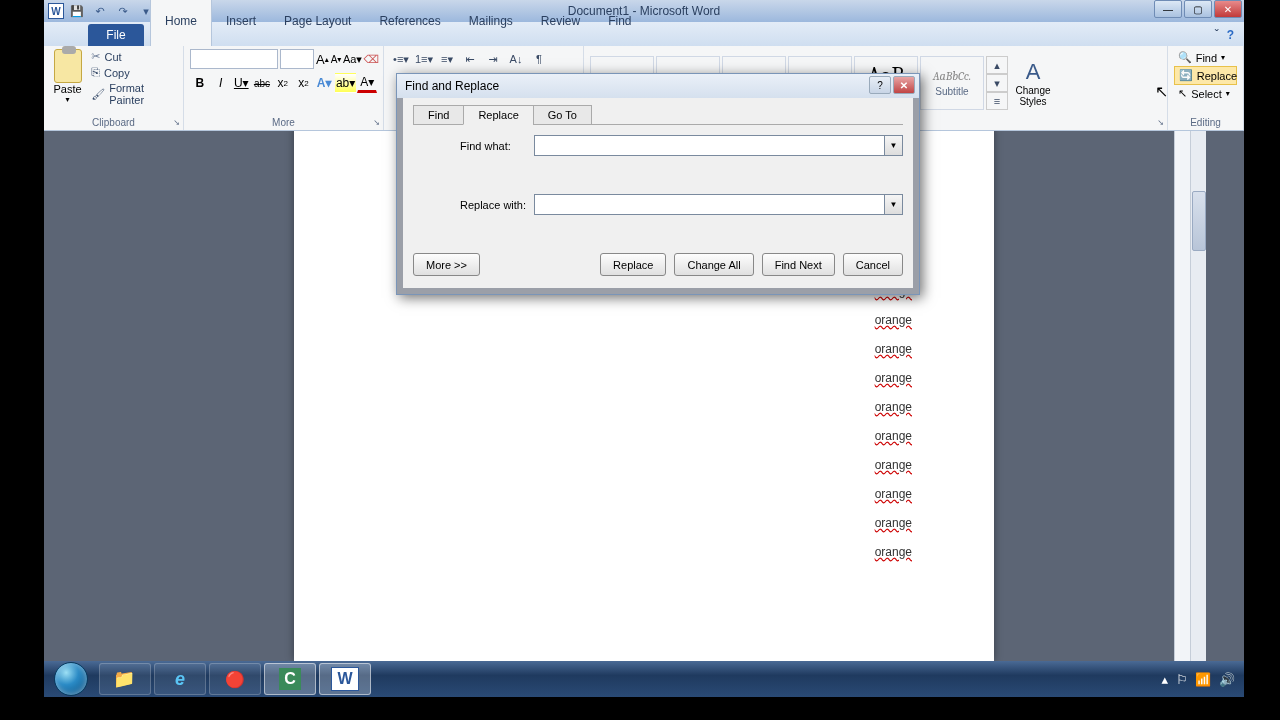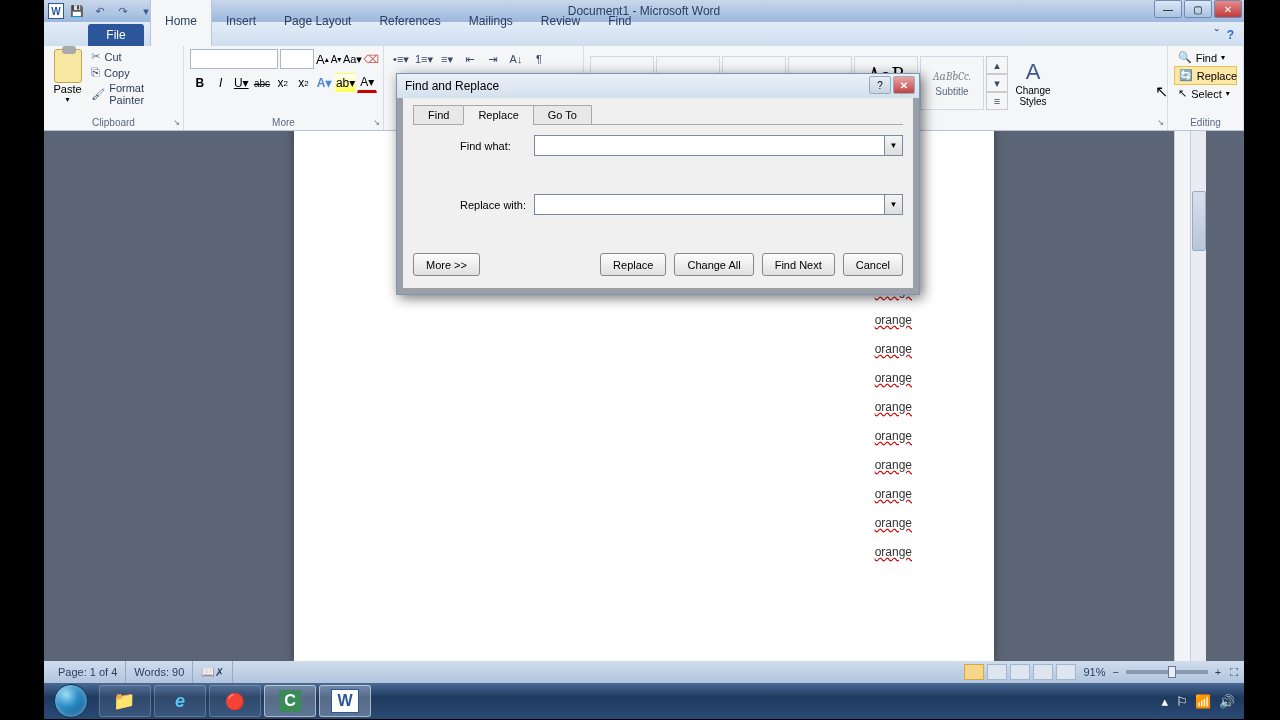--- a/index.html
+++ b/index.html
@@ -307,41 +307,20 @@
           <div class="doc-line">orange</div>
           <div class="doc-line">orange</div>
         </div>
     </div>
     <div class="ruler-v"></div>
     <div class="vscroll">
       <div class="vscroll-thumb"></div>
     </div>
   </div>
 
-  <div class="statusbar">
-    <div class="status-seg">Page: 1 of 4</div>
-    <div class="status-seg">Words: 90</div>
-    <div class="status-seg">
-        <span>📖✗</span>
-      </div>
-    <div class="status-right">
-      <div class="view-btn active"></div>
-      <div class="view-btn"></div>
-      <div class="view-btn"></div>
-      <div class="view-btn"></div>
-      <div class="view-btn"></div>
-      <span style="margin:0 4px;">91%</span>
-      <span style="cursor:pointer;">−</span>
-      <div class="zoom-slider">
-          <div class="zoom-thumb"></div>
-        </div>
-      <span style="cursor:pointer;">+</span>
-      <span style="cursor:pointer;margin-left:6px;">⛶</span>
-    </div>
-  </div>
 
   <div class="taskbar">
     <div class="start-orb">
         <div class="orb"></div>
       </div>
     <div class="task-btn">
         <span style="color:#f5d78a;font-size:18px;">📁</span>
       </div>
     <div class="task-btn">
         <span style="color:#5ac5f5;font-size:18px;font-weight:bold;font-style:italic;">e</span>

